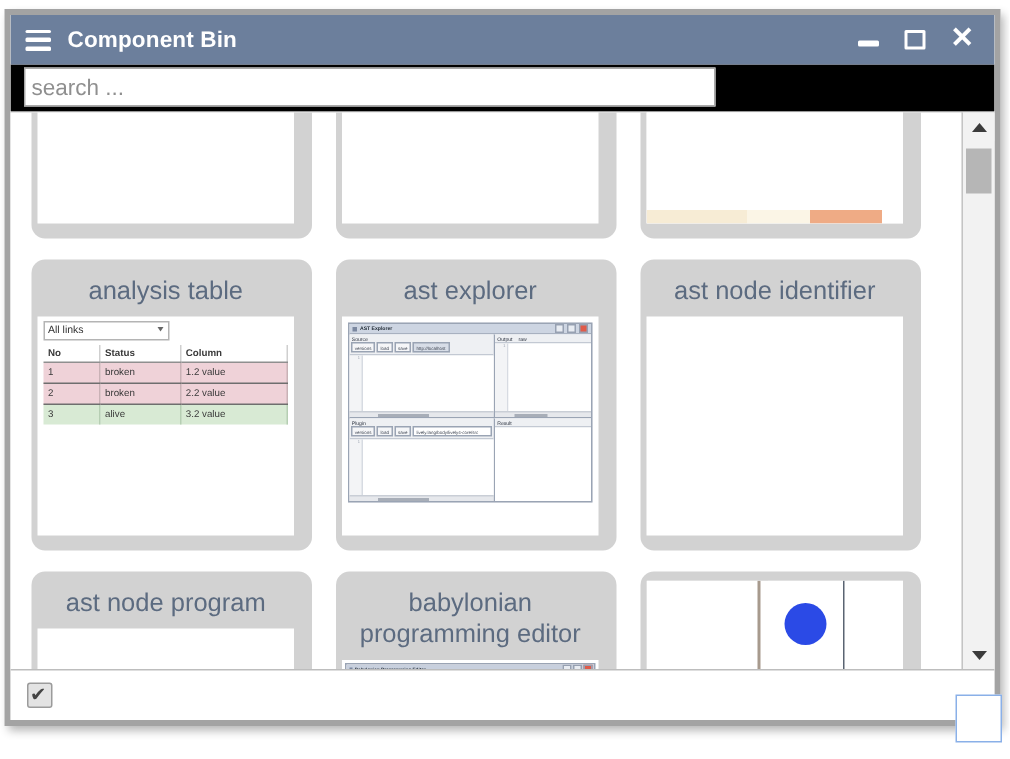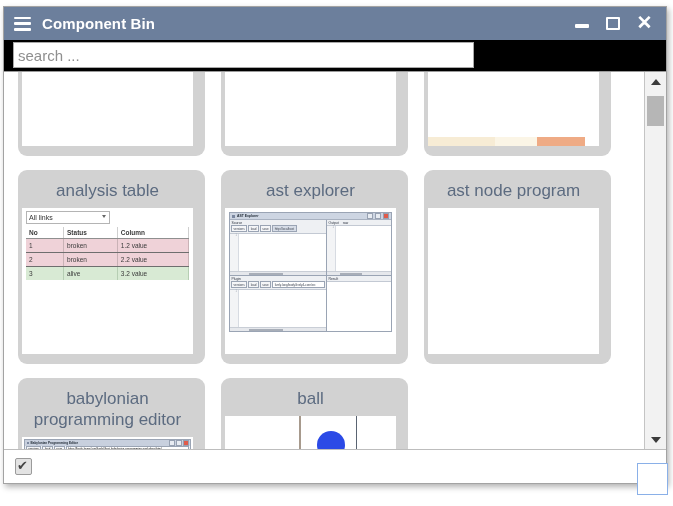--- a/index.html
+++ b/index.html
@@ -19,21 +19,21 @@
   }
 
   
   .window {
     position: absolute;
     left: 3px;
     top: 6px;
     width: 664px;
     height: 478px;
     background: #ffffff;
-    border: 1px solid #a3a3a3;
+    border: 4px solid #a3a3a3;
     box-sizing: border-box;
     box-shadow: 2px 3px 6px rgba(0,0,0,0.30);
     display: flex;
     flex-direction: column;
     overflow: hidden;
   }
 
   
   .titlebar {
     height: 33px;
@@ -603,20 +603,24 @@
                     <div class="astx-lbl">Result</div>
                     <div class="astx-code">
                       <div class="astx-blank"></div>
                     </div>
                   </div>
                 </div>
               </div>
             </div>
           </div>
 
+          <div class="card">
+            <div class="card-title">ast node identifier</div>
+            <div class="card-body plain"></div>
+          </div>
 
           <div class="card">
             <div class="card-title">ast node program</div>
             <div class="card-body plain"></div>
           </div>
 
           <div class="card">
             <div class="card-title">babylonian programming editor</div>
             <div class="card-body">
               <div class="babx">
@@ -634,21 +638,20 @@
                   <span class="b">load</span>
                   <span class="b">save</span>
                   <span class="b url">https://lively-kernel.org/lively4/test-babylonian-programming-worksheet.html</span>
                 </div>
 
               </div>
             </div>
           </div>
 
           <div class="card">
-            <div class="card-title">ball</div>
             <div class="card-body none">
               <div class="ballwrap">
                 <div class="ballpane p1">
                   
                 </div>
                 <div class="ballpane p2">
                   <div class="ball" style="left:11px;top:15px;width:28px;height:28px;"></div>
                 </div>
                 <div class="ballpane p3">
                   

